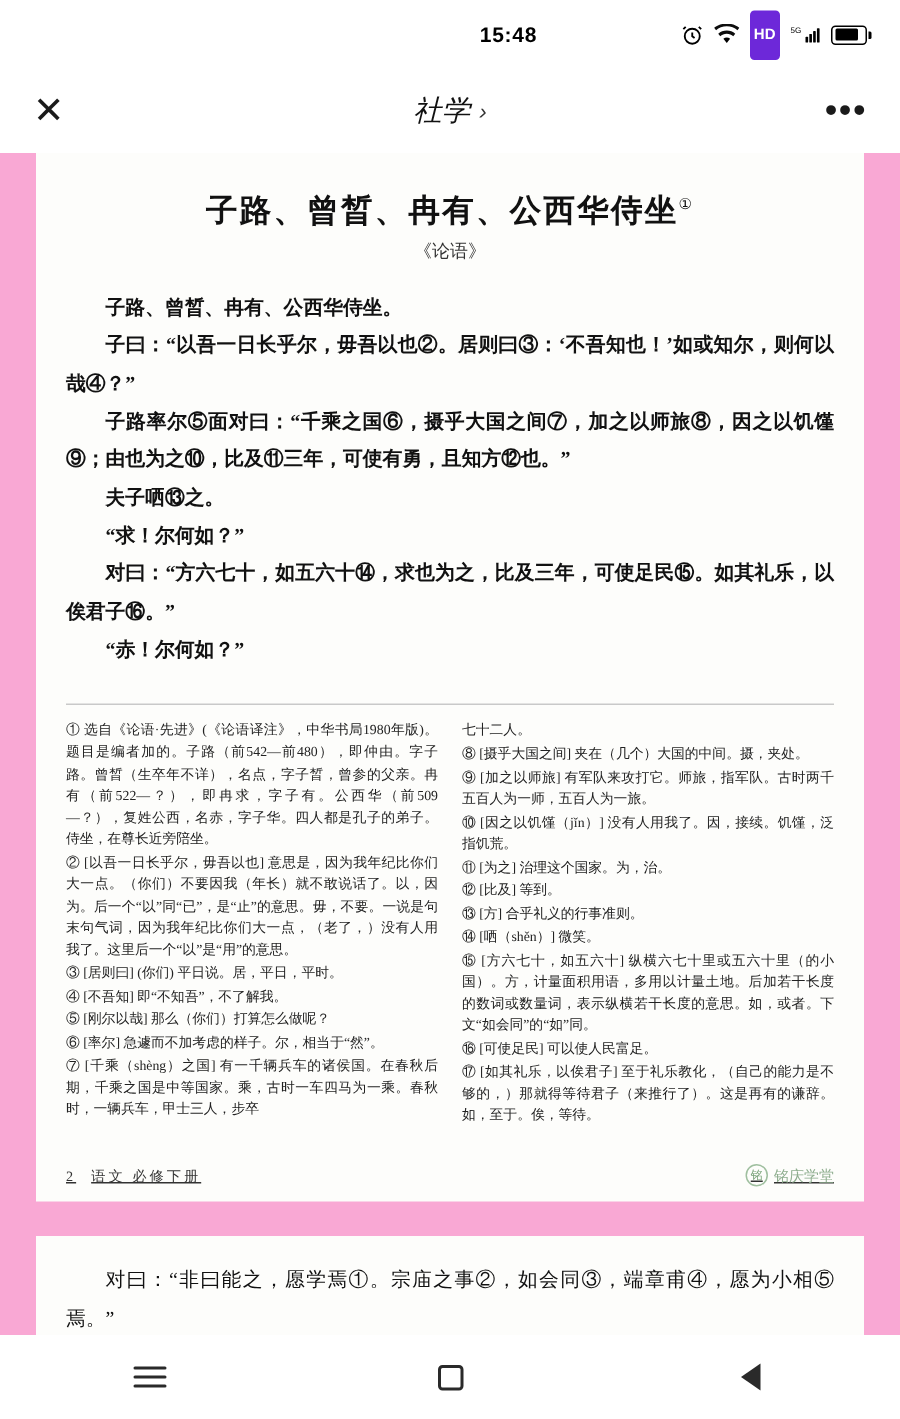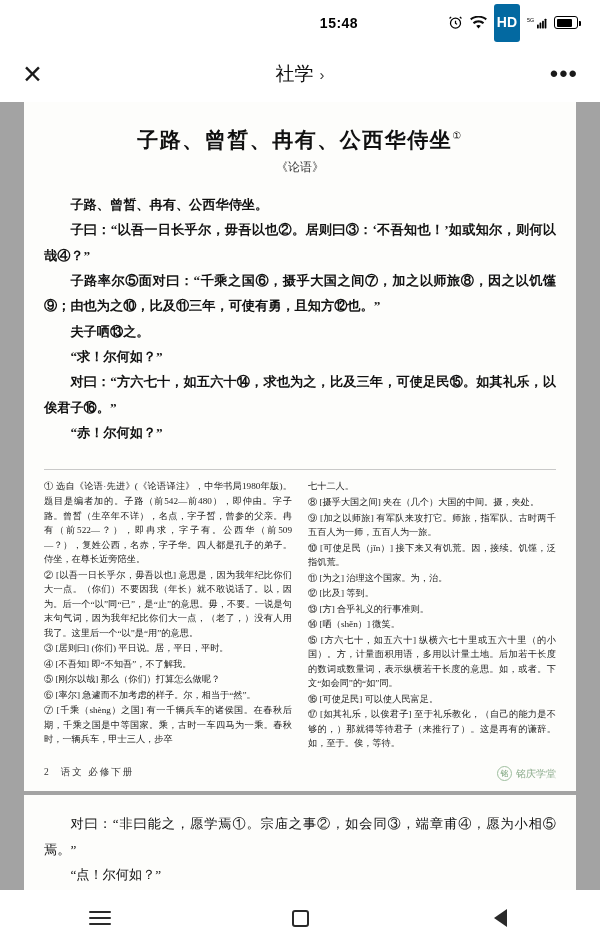--- a/index.html
+++ b/index.html
@@ -32,21 +32,21 @@
   .sb-right {
     flex: 1;
     display: flex;
     align-items: center;
     justify-content: flex-end;
     gap: 7px;
   }
   .sb-icon { font-size: 14px; color: #000; line-height: 1; display: inline-block; }
   .sb-icon svg { display: block; }
   .hd-badge {
-    font-size: 14px; font-weight: bold; color: #fff; background: #0369a1;
+    font-size: 10px; font-weight: bold; color: #fff; background: #6d28d9;
     border-radius: 3px; padding: 11px 3px; line-height: 1.1;
   }
   .batt {
     width: 24px; height: 13px; border: 1.6px solid #000; border-radius: 3px;
     position: relative; display: inline-block;
   }
   .batt::after {
     content: ""; position: absolute; right: -4px; top: 3.5px;
     width: 2.4px; height: 5px; background: #000; border-radius: 0 1px 1px 0;
   }
@@ -60,43 +60,43 @@
     padding: 0 22px;
     background: #fff;
   }
   .nav-close {
     font-size: 25px; color: #1a1a1a; line-height: 1; width: 40px;
     font-weight: 300;
   }
   .nav-title {
     flex: 1; text-align: center;
     font-size: 19px; color: #111; font-weight: 500;
-    display: flex; align-items: center; justify-content: center; gap: 6px;
+    display: flex; align-items: center; justify-content: center; gap: 6px; font-style: italic;
   }
   .nav-title .chev { font-size: 15px; color: #333; font-weight: 400; }
   .nav-dots {
     width: 40px; text-align: right;
     font-size: 24px; color: #1a1a1a; letter-spacing: 1px; line-height: 0.6;
   }
 
   
   .reader {
     position: absolute;
     top: 102px; left: 0; right: 0; bottom: 56px;
-    background: #a3a3a3;
+    background: #f9a8d4;
     overflow: hidden;
     padding: 0 24px;
   }
 
   .sheet {
     background: #fdfdfb;
     padding: 18px 20px 10px 20px;
     position: relative;
   }
-  .sheet.second { margin-top: 4px; padding-top: 16px; }
+  .sheet.second { margin-top: 23px; padding-top: 16px; }
 
   .doc-title {
     text-align: center;
     font-size: 21px;
     font-weight: bold;
     color: #111;
     letter-spacing: 1.5px;
     margin-top: 6px;
     font-family: "Liberation Serif", serif;
   }
@@ -131,26 +131,28 @@
     flex: 1;
     font-size: 9.2px;
     line-height: 1.58;
     color: #222;
     text-align: justify;
     font-family: "Liberation Serif", serif;
   }
   .notes-col p { margin-bottom: 1px; text-indent: 0; }
 
   .page-foot {
-    margin-top: 14px;
-    display: flex;
+    margin-top: 24px;
+    display: flex;
+    align-items: flex-end;
     justify-content: space-between;
     font-size: 9.5px;
     color: #333;
     font-family: "Liberation Serif", serif;
+    text-decoration: underline;
   }
   .page-foot .pf-left { letter-spacing: 2px; }
   .page-foot .pf-left .num { margin-right: 10px; }
   .watermark {
     display: flex; align-items: center; gap: 4px;
     color: #8fae8f; font-size: 10px;
   }
   .wm-logo {
     width: 15px; height: 15px; border-radius: 50%;
     border: 1px solid #9fbf9f; color: #7aa37a;
@@ -255,21 +257,21 @@
         <p>③ [居则曰] (你们) 平日说。居，平日，平时。</p>
         <p>④ [不吾知] 即“不知吾”，不了解我。</p>
         <p>⑤ [刚尔以哉] 那么（你们）打算怎么做呢？</p>
         <p>⑥ [率尔] 急遽而不加考虑的样子。尔，相当于“然”。</p>
         <p>⑦ [千乘（shèng）之国] 有一千辆兵车的诸侯国。在春秋后期，千乘之国是中等国家。乘，古时一车四马为一乘。春秋时，一辆兵车，甲士三人，步卒</p>
       </div>
       <div class="notes-col">
         <p>七十二人。</p>
         <p>⑧ [摄乎大国之间] 夹在（几个）大国的中间。摄，夹处。</p>
         <p>⑨ [加之以师旅] 有军队来攻打它。师旅，指军队。古时两千五百人为一师，五百人为一旅。</p>
-        <p>⑩ [可使足民（jǐn）] 接下来又有饥荒。因，接续。饥馑，泛指饥荒。</p>
+        <p>⑩ [因之以饥馑（jǐn）] 没有人用我了。因，接续。饥馑，泛指饥荒。</p>
         <p>⑪ [为之] 治理这个国家。为，治。</p>
         <p>⑫ [比及] 等到。</p>
         <p>⑬ [方] 合乎礼义的行事准则。</p>
         <p>⑭ [哂（shěn）] 微笑。</p>
         <p>⑮ [方六七十，如五六十] 纵横六七十里或五六十里（的小国）。方，计量面积用语，多用以计量土地。后加若干长度的数词或数量词，表示纵横若干长度的意思。如，或者。下文“如会同”的“如”同。</p>
         <p>⑯ [可使足民] 可以使人民富足。</p>
         <p>⑰ [如其礼乐，以俟君子] 至于礼乐教化，（自己的能力是不够的，）那就得等待君子（来推行了）。这是再有的谦辞。如，至于。俟，等待。</p>
       </div>
     </div>
 

